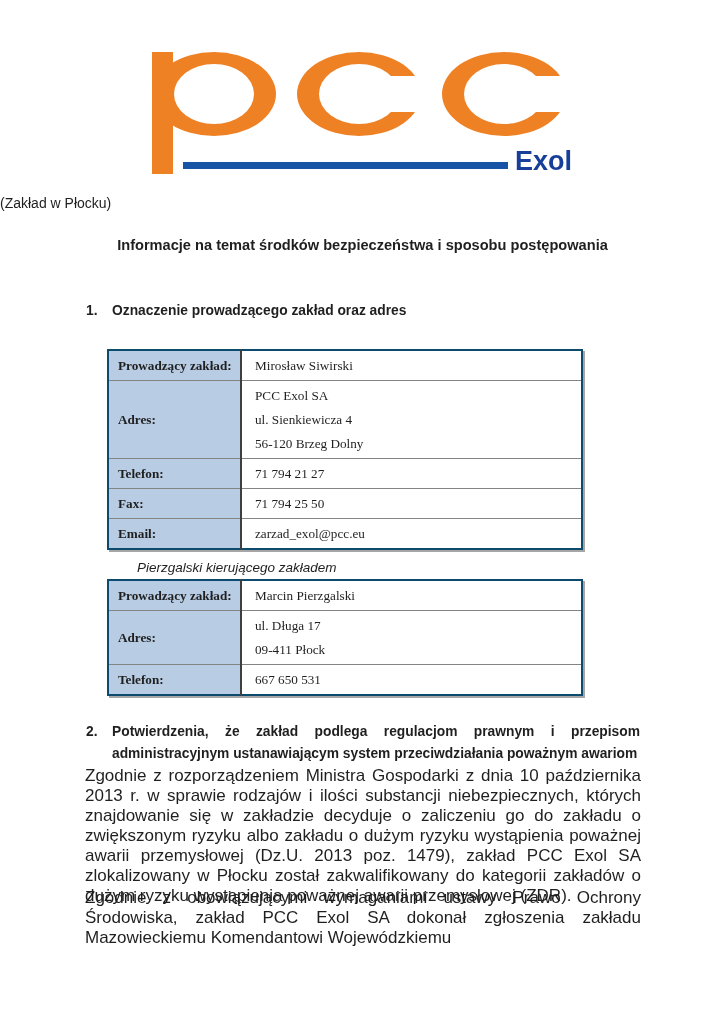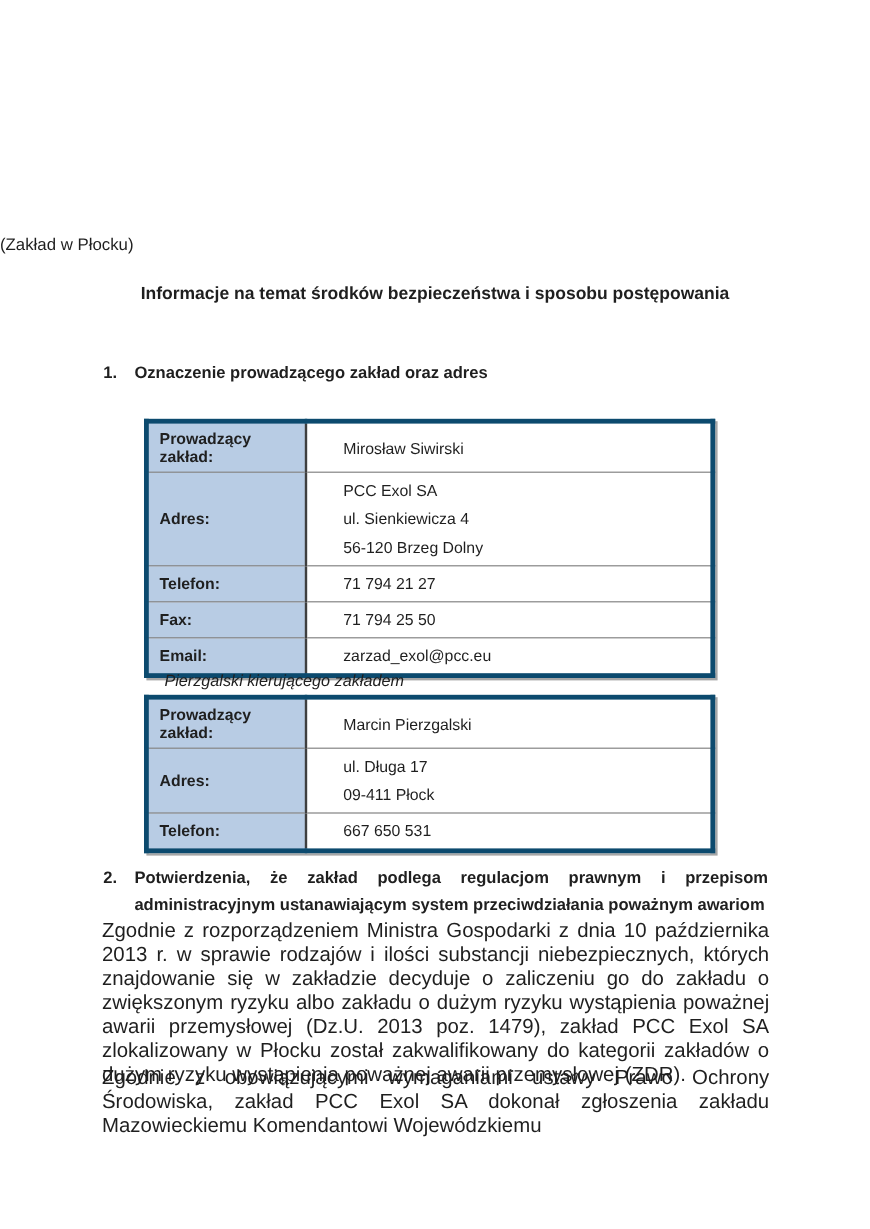--- a/index.html
+++ b/index.html
@@ -47,51 +47,72 @@
   #caption-1{top:329px;}
   #caption-2{top:559px;}
   .para{
     position:absolute;left:85px;width:556px;
     font-size:17px;line-height:20px;text-align:justify;
   }
   #para-1{top:766px;}
   #para-2{top:888px;}
   
   .info-table{
-    position:absolute;left:120px;
+    position:absolute;left:107px;
     border-collapse:collapse;
     width:476px;
     background:#fff;
-    border:4px solid #0c4a6e;
+    border:2px solid #0c4a6e;
     box-shadow:2px 2px 0 #a6a6a6;
+    font-family:Liberation Serif, serif;
   }
   #table-1{top:349px;}
   #table-2{top:579px;}
   .info-table td{
     border:1px solid #848484;
     font-size:13.2px;
     vertical-align:middle;
     padding:5px 6px;
   }
   .info-table td.label{
     width:133px;
     background:var(--table-label-bg);
     font-weight:bold;
     padding-left:9px;
     border-right:2px solid #3f3f3f;
   }
-  .info-table td.value{padding-left:30px;}
+  .info-table td.value{padding-left:13px;}
   .info-table .line{line-height:19px;}
   .info-table .line + .line{margin-top:5px;}
 </style>
 </head>
 <body>
 
 <div class="page">
 
+  <div class="logo">
+    <svg viewBox="0 0 430 140" width="430" height="140" role="img" aria-label="pcc Exol">
+      <g>
+
+        <rect x="2" y="8" width="21" height="122" fill="var(--logo-orange)"></rect>
+        <ellipse cx="64" cy="50" rx="62" ry="42" fill="var(--logo-orange)"></ellipse>
+        <ellipse cx="64" cy="50" rx="40" ry="30" fill="#ffffff"></ellipse>
+
+        <ellipse cx="209" cy="50" rx="62" ry="42" fill="var(--logo-orange)"></ellipse>
+        <ellipse cx="209" cy="50" rx="40" ry="30" fill="#ffffff"></ellipse>
+        <rect x="240" y="32" width="35" height="36" fill="#ffffff"></rect>
+
+        <ellipse cx="354" cy="50" rx="62" ry="42" fill="var(--logo-orange)"></ellipse>
+        <ellipse cx="354" cy="50" rx="40" ry="30" fill="#ffffff"></ellipse>
+        <rect x="385" y="32" width="35" height="36" fill="#ffffff"></rect>
+      </g>
+      <rect x="33" y="118" width="325" height="7" fill="var(--logo-blue)"></rect>
+      <text x="365" y="126" font-size="27" fill="var(--logo-text-blue)">Exol</text>
+    </svg>
+  </div>
 
   <div class="subtitle">(Zakład w Płocku)</div>
 
   <div class="doc-title">
     <div>Informacje na temat środków bezpieczeństwa i sposobu postępowania</div>
   </div>
 
   <div class="numbered-heading" id="s1-heading">
     <span class="num">1.</span>
     <span class="htext">Oznaczenie prowadzącego zakład oraz adres</span>

